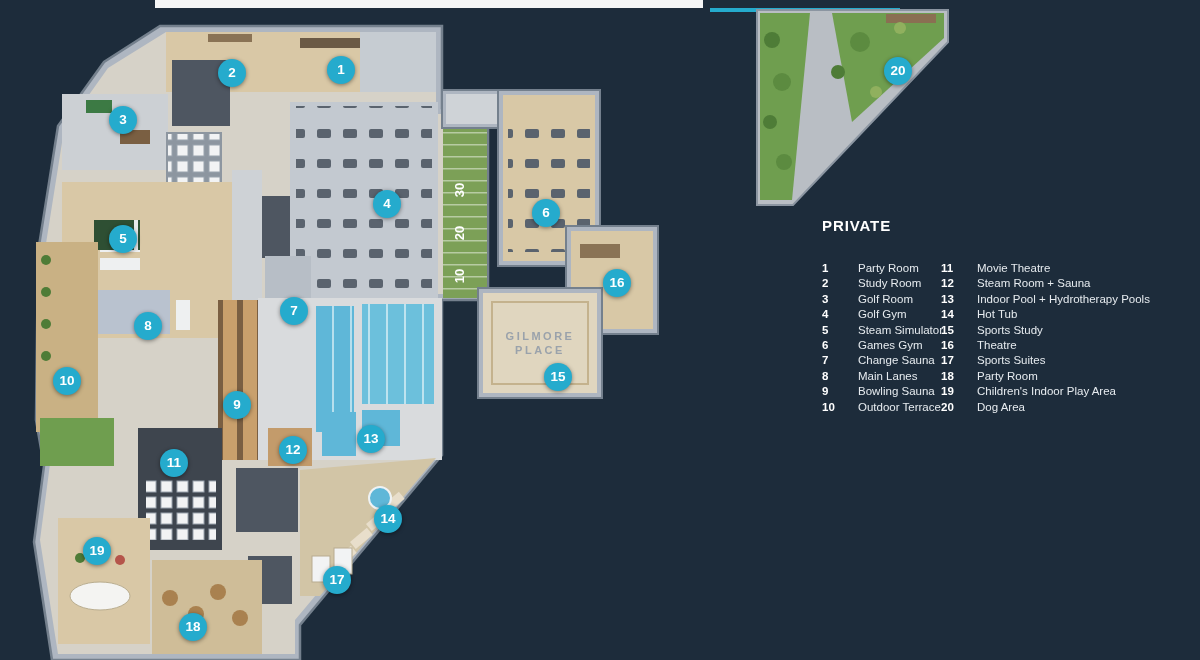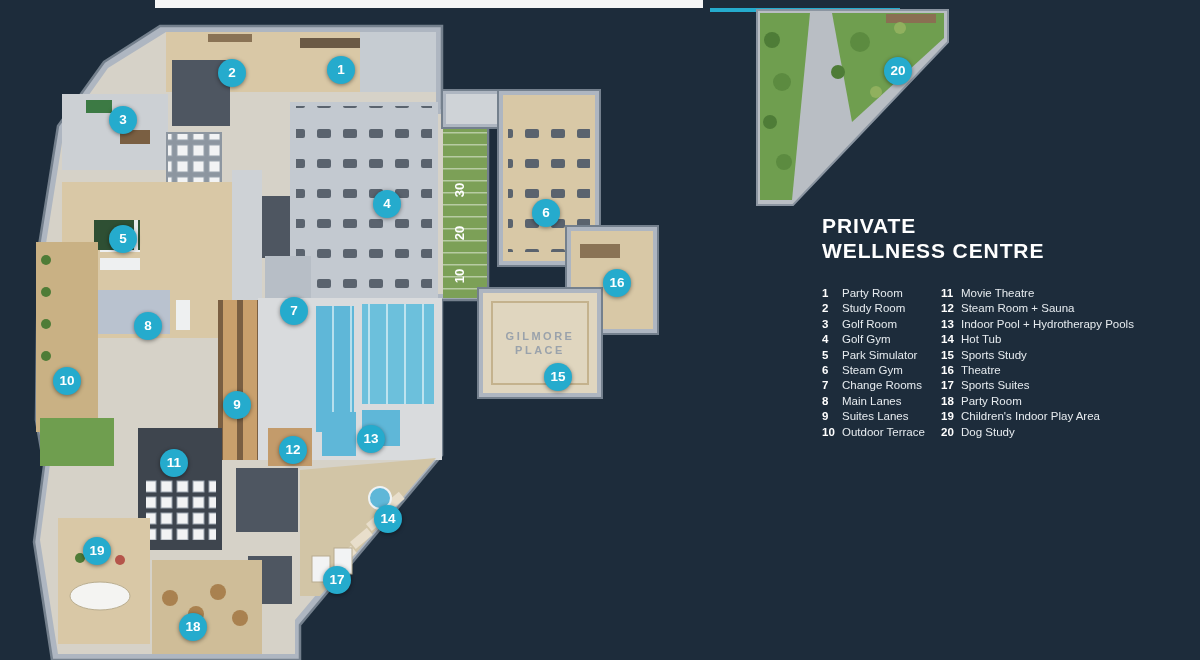--- a/index.html
+++ b/index.html
@@ -12,28 +12,28 @@
   
   .marker{
     position:absolute;width:28px;height:28px;border-radius:50%;
     background:var(--accent,#25abcd);color:#fff;
     font-size:13.5px;font-weight:bold;line-height:28px;text-align:center;
     box-shadow:0 1px 4px rgba(0,0,0,.45);
   }
   
   #legend{position:absolute;left:822px;top:213px;color:#fff;}
   .legend-title{
-    font-size:21px;font-weight:bold;letter-spacing:.9px;line-height:25px;color:#ffffff;
+    font-size:15px;font-weight:bold;letter-spacing:.9px;line-height:25px;color:#ffffff;
   }
   #legend-list{display:flex;margin-top:23px;}
   #legend-col-1{width:119px;flex:0 0 119px;}
   #legend-col-2{flex:1;}
   .legend-row{display:flex;line-height:15.4px;font-size:11.5px;white-space:nowrap;color:#e6ebef;}
   .legend-num{flex:0 0 20px;font-weight:bold;color:#ffffff;}
-  .legend-label{color:#e6ebef;}
+  .legend-label{color:#e6ebef;margin-left:16px;}
 </style>
 </head>
 <body>
 
 <div id="stage">
 
   <svg id="plan-svg" width="1200" height="660" viewBox="0 0 1200 660">
     <defs>
       <pattern id="equip" width="26" height="30" patternUnits="userSpaceOnUse">
         <rect x="5" y="9" width="14" height="9" rx="2" fill="#5a636e"></rect>
@@ -196,58 +196,57 @@
       <div class="marker" style="left: 544px; top: 363px;">15</div>
       <div class="marker" style="left: 603px; top: 269px;">16</div>
       <div class="marker" style="left: 323px; top: 566px;">17</div>
       <div class="marker" style="left: 179px; top: 613px;">18</div>
       <div class="marker" style="left: 83px; top: 537px;">19</div>
       <div class="marker" style="left: 884px; top: 57px;">20</div>
     </div>
 
   <div id="legend">
     <div class="legend-title">PRIVATE</div>
-    <div class="legend-title">WELLNESS CENTRE</div>
     <div id="legend-list">
       <div id="legend-col-1">
           <div class="legend-row">
             <span class="legend-num">1</span>
             <span class="legend-label">Party Room</span>
           </div>
           <div class="legend-row">
             <span class="legend-num">2</span>
             <span class="legend-label">Study Room</span>
           </div>
           <div class="legend-row">
             <span class="legend-num">3</span>
             <span class="legend-label">Golf Room</span>
           </div>
           <div class="legend-row">
             <span class="legend-num">4</span>
             <span class="legend-label">Golf Gym</span>
           </div>
           <div class="legend-row">
             <span class="legend-num">5</span>
-            <span class="legend-label">Park Simulator</span>
+            <span class="legend-label">Steam Simulator</span>
           </div>
           <div class="legend-row">
             <span class="legend-num">6</span>
-            <span class="legend-label">Steam Gym</span>
+            <span class="legend-label">Games Gym</span>
           </div>
           <div class="legend-row">
             <span class="legend-num">7</span>
-            <span class="legend-label">Change Rooms</span>
+            <span class="legend-label">Change Sauna</span>
           </div>
           <div class="legend-row">
             <span class="legend-num">8</span>
             <span class="legend-label">Main Lanes</span>
           </div>
           <div class="legend-row">
             <span class="legend-num">9</span>
-            <span class="legend-label">Suites Lanes</span>
+            <span class="legend-label">Bowling Sauna</span>
           </div>
           <div class="legend-row">
             <span class="legend-num">10</span>
             <span class="legend-label">Outdoor Terrace</span>
           </div>
         </div>
       <div id="legend-col-2">
           <div class="legend-row">
             <span class="legend-num">11</span>
             <span class="legend-label">Movie Theatre</span>
@@ -279,19 +278,19 @@
           <div class="legend-row">
             <span class="legend-num">18</span>
             <span class="legend-label">Party Room</span>
           </div>
           <div class="legend-row">
             <span class="legend-num">19</span>
             <span class="legend-label">Children's Indoor Play Area</span>
           </div>
           <div class="legend-row">
             <span class="legend-num">20</span>
-            <span class="legend-label">Dog Study</span>
+            <span class="legend-label">Dog Area</span>
           </div>
         </div>
     </div>
   </div>
 
 </div>
 
 </body></html>

